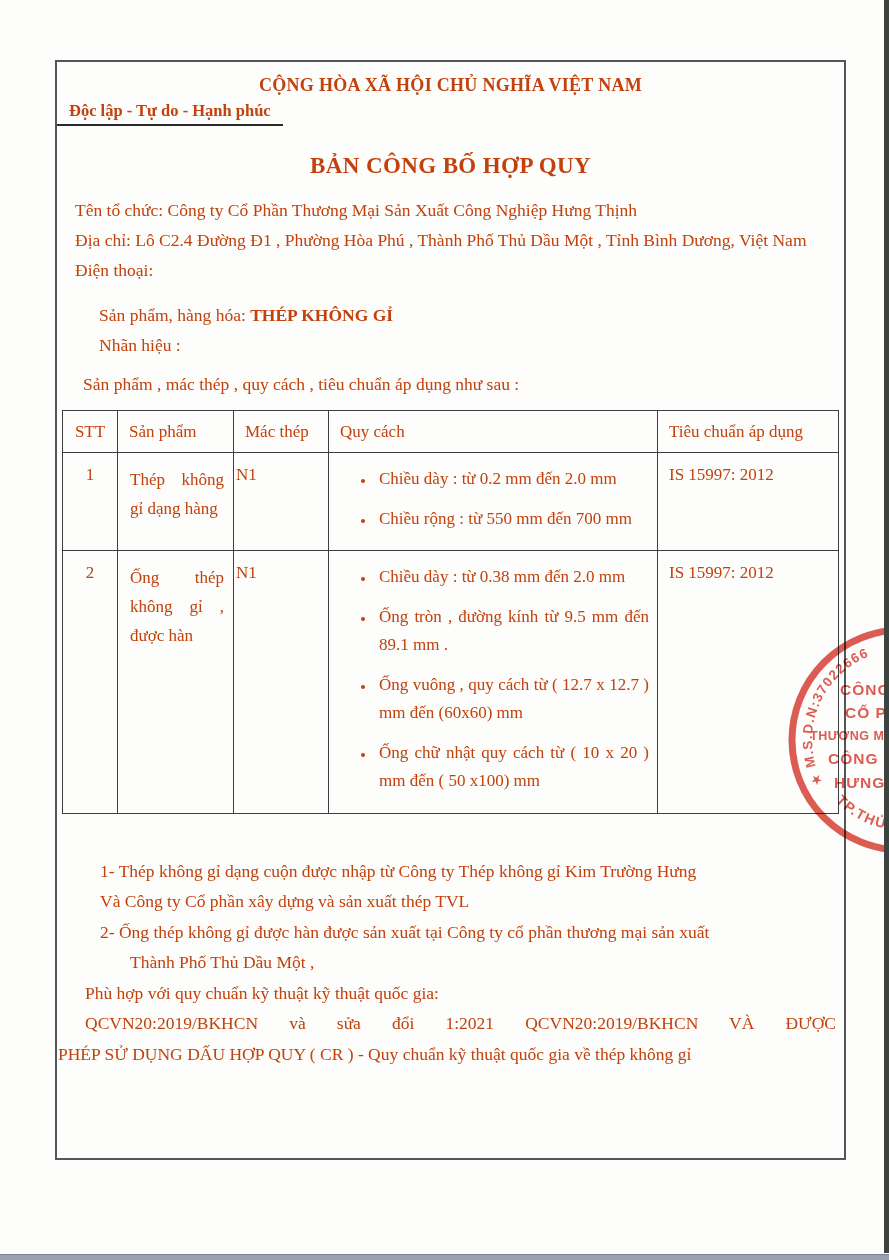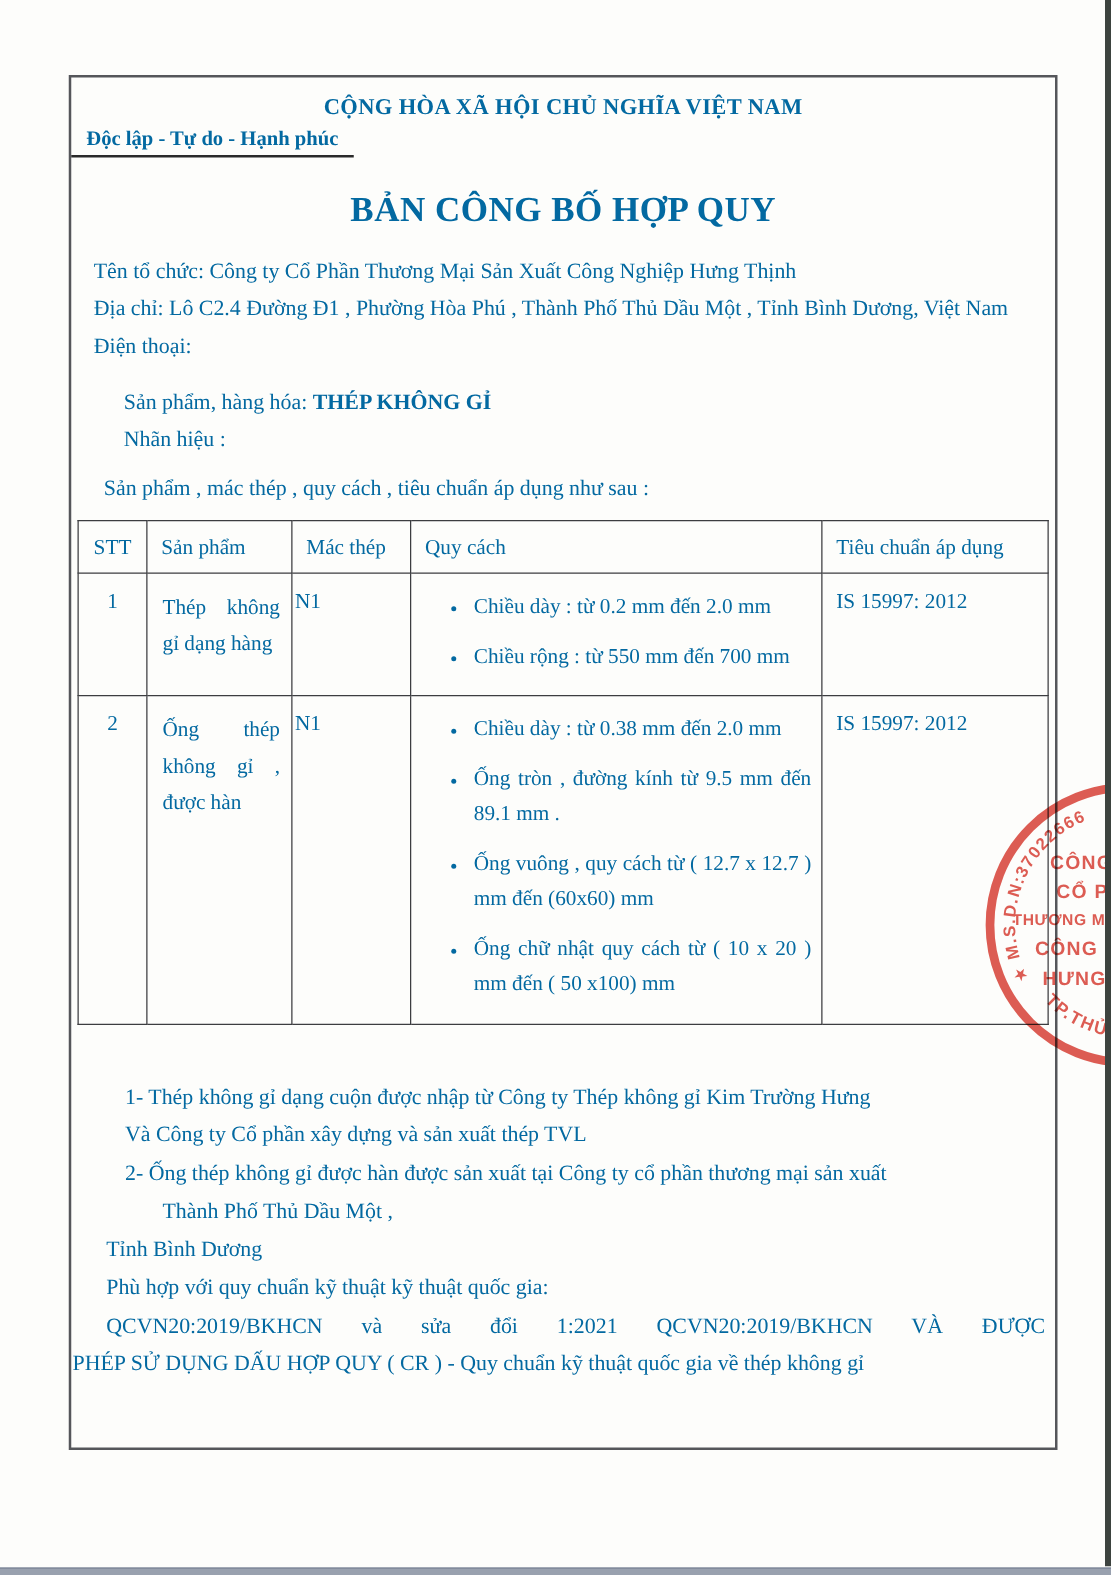--- a/index.html
+++ b/index.html
@@ -3,31 +3,31 @@
 <meta charset="utf-8">
 <style>
   html, body { margin: 0; padding: 0; background: #e8e8e8; }
   * { box-sizing: border-box; }
   .page {
     position: relative;
     width: 889px; height: 1260px;
     background: #fdfdfb;
     overflow: hidden;
     font-family: "Liberation Serif", "DejaVu Serif", serif;
-    color: #0369a1;
+    color: #c2410c;
   }
   .frame {
     position: absolute; left: 55px; top: 60px;
     width: 791px; height: 1100px;
     border: 2px solid #55565a;
   }
   .vn-title { text-align: center; font-weight: bold; font-size: 18px; margin-top: 13px; letter-spacing: .3px; }
   .motto-wrap { text-align: left; margin-top: 5px; }
   .motto { display: inline-block; font-weight: bold; font-size: 16.5px; border-bottom: 2.5px solid #2a2a2a; padding: 0 12px 3px 12px; }
-  .doc-title { text-align: center; font-weight: bold; font-size: 28px; margin-top: 27px; letter-spacing: .4px; }
+  .doc-title { text-align: center; font-weight: bold; font-size: 23px; margin-top: 27px; letter-spacing: .4px; }
   .doc-no { text-align: center; font-size: 17.5px; margin-top: 8px; }
   .para { margin: 13px 24px 0 18px; font-size: 17.5px; line-height: 30px; }
   .indented { margin-left: 24px; }
   .bold { font-weight: bold; }
   .spec-table {
     border-collapse: collapse; table-layout: fixed;
     width: 776px; margin: 11px 0 0 5px;
     font-size: 17px;
   }
   .spec-table th, .spec-table td { border: 1.6px solid #3c3d40; vertical-align: top; }
@@ -130,21 +130,20 @@
           <td class="cell-std">IS 15997: 2012</td>
         </tr>
       </tbody>
     </table>
 
     <div class="notes">
       <div class="ln-a">1-  Thép không gỉ dạng cuộn được nhập từ Công ty Thép không gỉ Kim Trường Hưng</div>
       <div class="ln-a">Và Công ty Cổ phần xây dựng và sản xuất thép TVL</div>
       <div class="ln-a">2-  Ống thép không gỉ được hàn được sản xuất tại Công ty cổ phần thương mại sản xuất</div>
       <div class="ln-b">Thành Phố Thủ Dầu Một ,</div>
-      <div class="ln-c">Tỉnh Bình Dương</div>
       <div class="ln-c">Phù hợp với quy chuẩn kỹ thuật kỹ thuật quốc gia:</div>
       <div class="ln-j">QCVN20:2019/BKHCN và sửa đổi 1:2021 QCVN20:2019/BKHCN VÀ ĐƯỢC</div>
       <div class="ln-f">PHÉP SỬ DỤNG DẤU HỢP QUY ( CR ) -  Quy chuẩn kỹ thuật quốc gia về thép không gỉ</div>
     </div>
 
   </div>
 
   <svg class="stamp" viewBox="0 0 260 250" aria-hidden="true">
     <circle cx="130" cy="122" r="110" fill="none" stroke="#dc5147" stroke-width="7"></circle>
     <defs>

